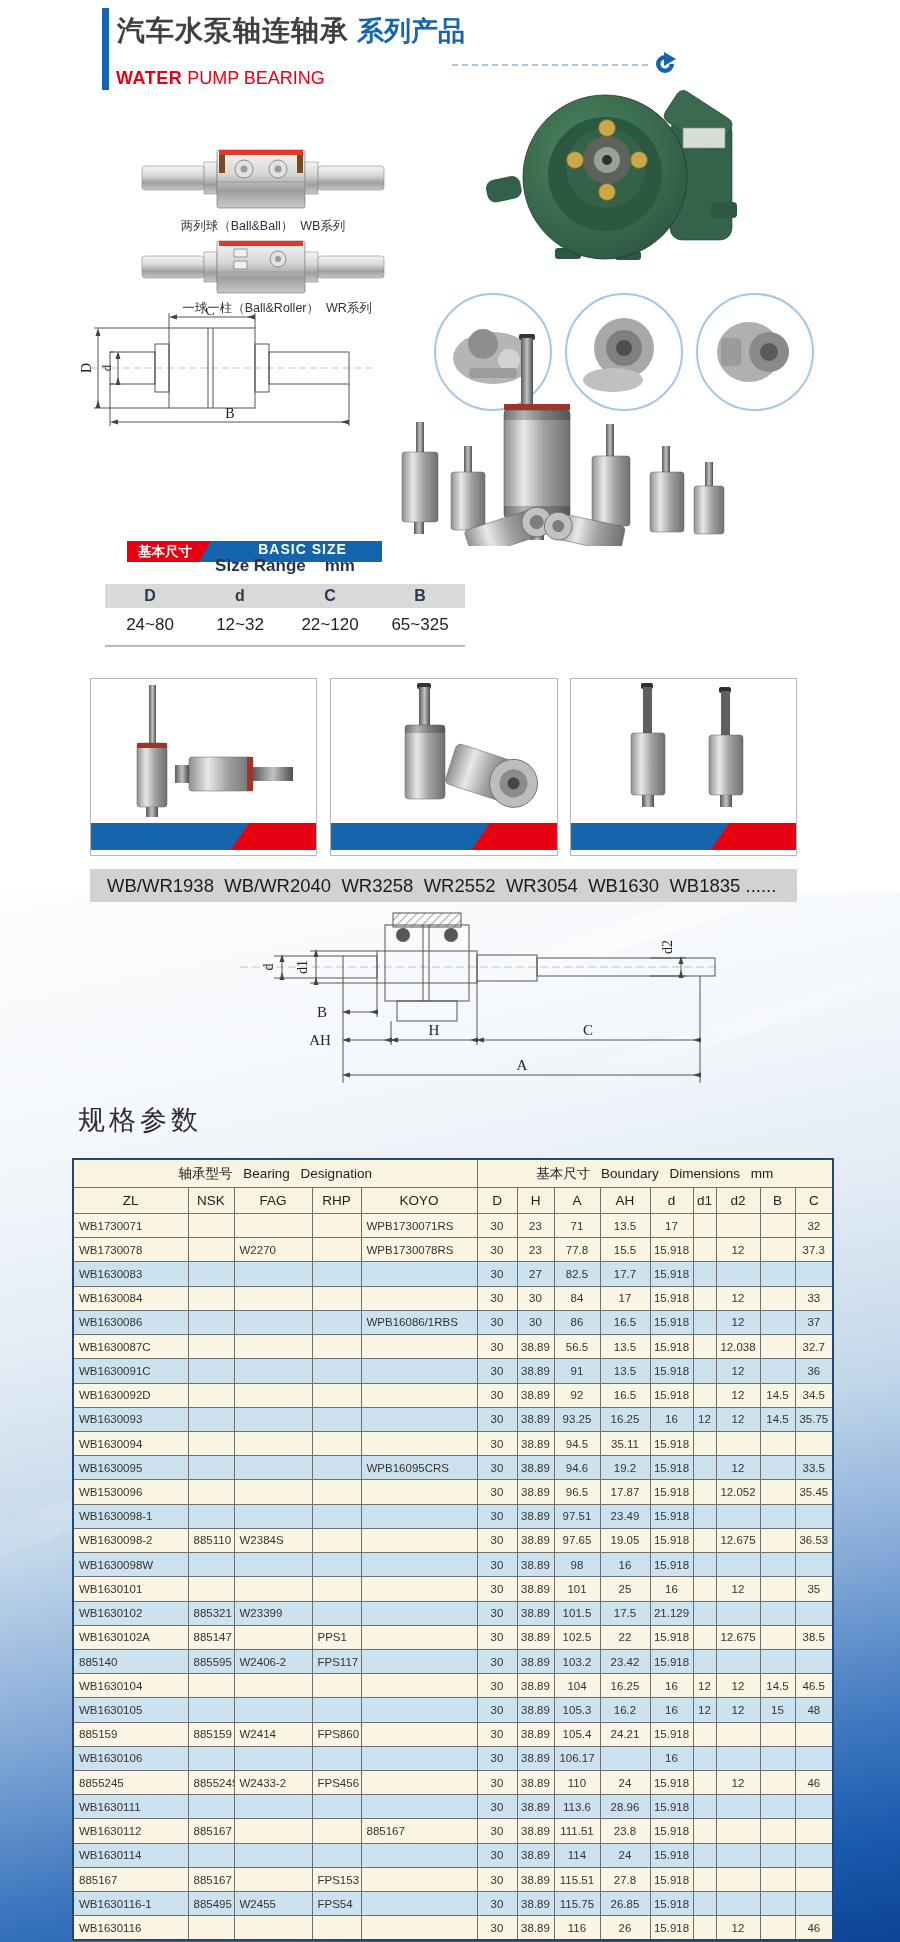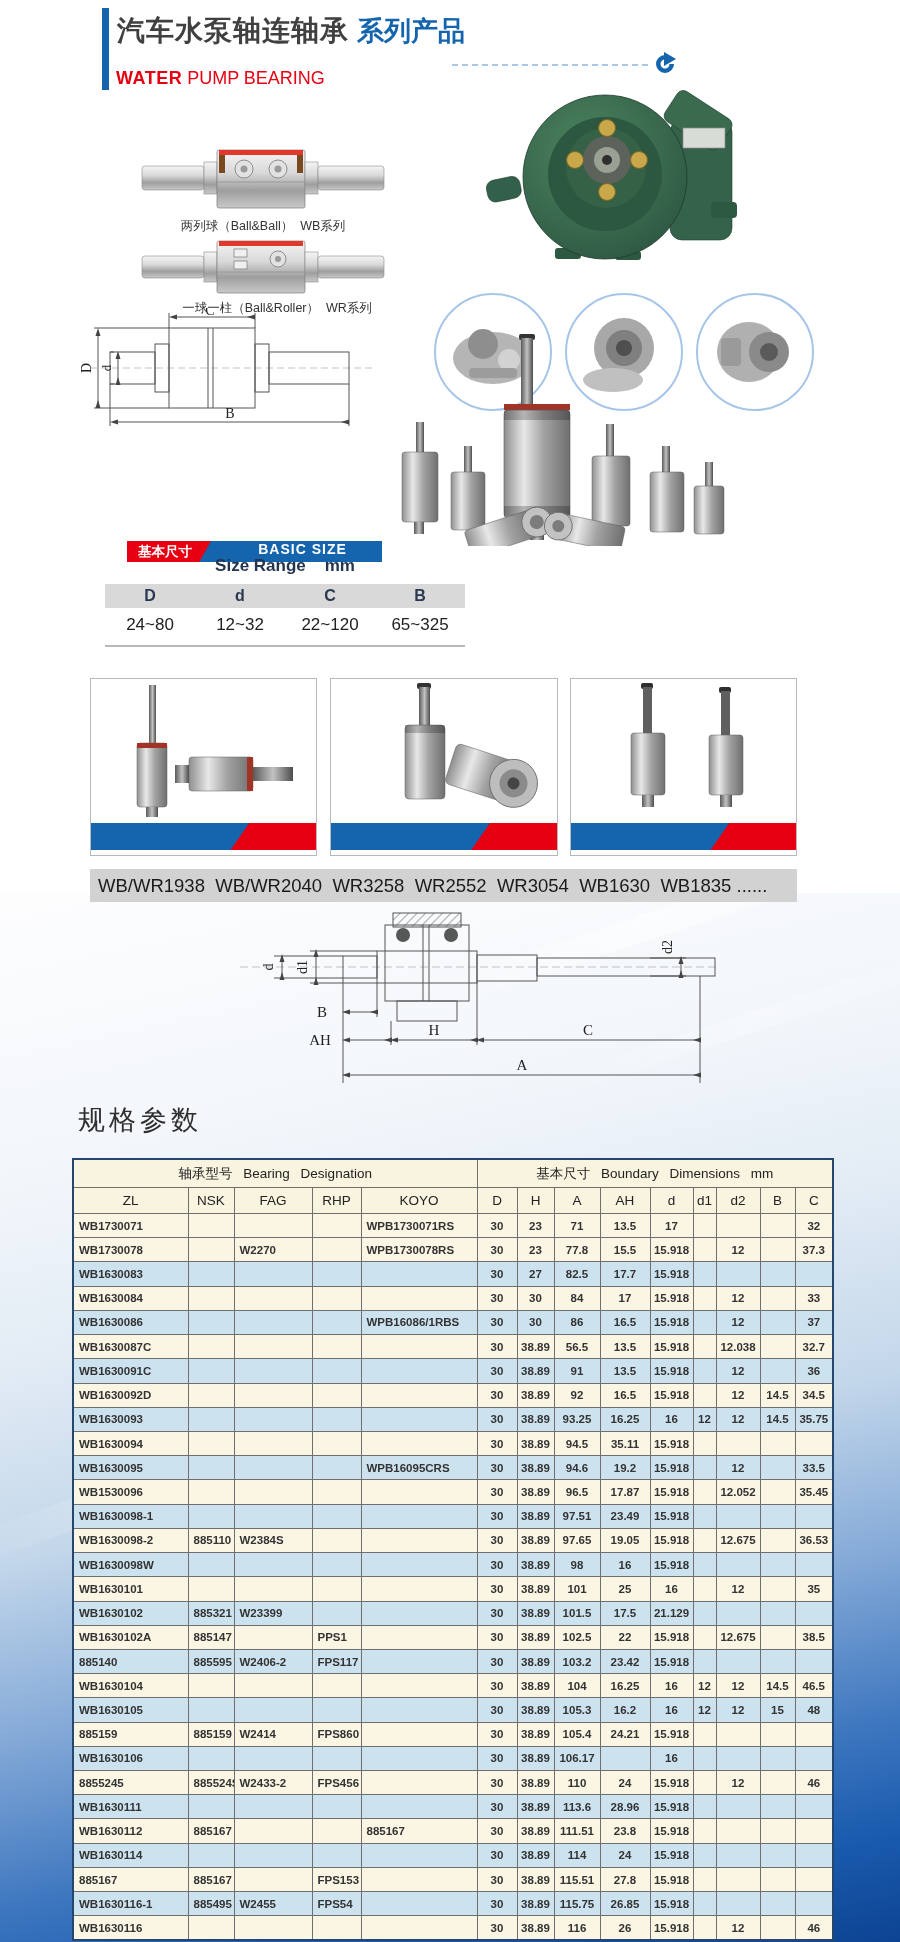--- a/index.html
+++ b/index.html
@@ -43,31 +43,31 @@
   .bs-vals{left:105px;top:611px;width:360px;height:28px;display:flex;}
   .bs-vals div{flex:1;text-align:center;font-size:17px;color:#222;line-height:28px;}
   .bs-line{left:105px;top:645px;width:360px;height:2px;background:#b9b9b9;}
 
   
   .pbox{position:absolute;top:678px;width:227px;height:178px;background:#fff;border:1px solid #b8b8b8;box-sizing:border-box;}
   .pbox .stripe{position:absolute;left:0;right:0;bottom:5px;height:27px;background:#1464ae;}
   .pbox .stripe .red{position:absolute;right:0;top:0;bottom:0;width:38%;background:#e60012;
       clip-path:polygon(22% 0,100% 0,100% 100%,0 100%);}
   .model-bar{left:90px;top:869px;width:707px;height:33px;background:#d2d2d2;line-height:33px;
-     padding-left:8px;font-size:18.5px;color:#1b1b1b;white-space:pre;box-sizing:border-box;}
+     padding-left:17px;font-size:18.5px;color:#1b1b1b;white-space:pre;box-sizing:border-box;}
 
   
   .spec-heading{left:78px;top:1102px;font-family:"Liberation Serif",serif;font-size:27px;
      color:#2f2f2f;letter-spacing:4px;}
   table.spec{position:absolute;left:72px;top:1158px;width:760px;border-collapse:collapse;
      table-layout:fixed;border:2px solid #24466f;background:#fdfcf3;}
   .spec th,.spec td{border:1px solid #6f6f6f;overflow:hidden;white-space:nowrap;padding:0;}
   .spec tr.gh th{height:27px;background:#f8f4e0;font-size:13.5px;font-weight:normal;color:#222;word-spacing:7px;}
   .spec tr.ch th{height:25px;background:#f8f4e0;font-size:13.5px;font-weight:normal;color:#222;}
-  .spec tbody tr{height:24.23px;font-weight:bold;}
+  .spec tbody tr{height:24.23px;}
   .spec tbody td{font-size:11.5px;color:#333;text-align:center;}
   .spec tbody td.tl{text-align:left;padding-left:5px;}
   .spec tbody tr.rc{background:#faf6e3;}
   .spec tbody tr.rb{background:#cde2ef;}
 
   svg text{font-family:"Liberation Serif",serif;}
 </style>
 </head>
 <body>
 

